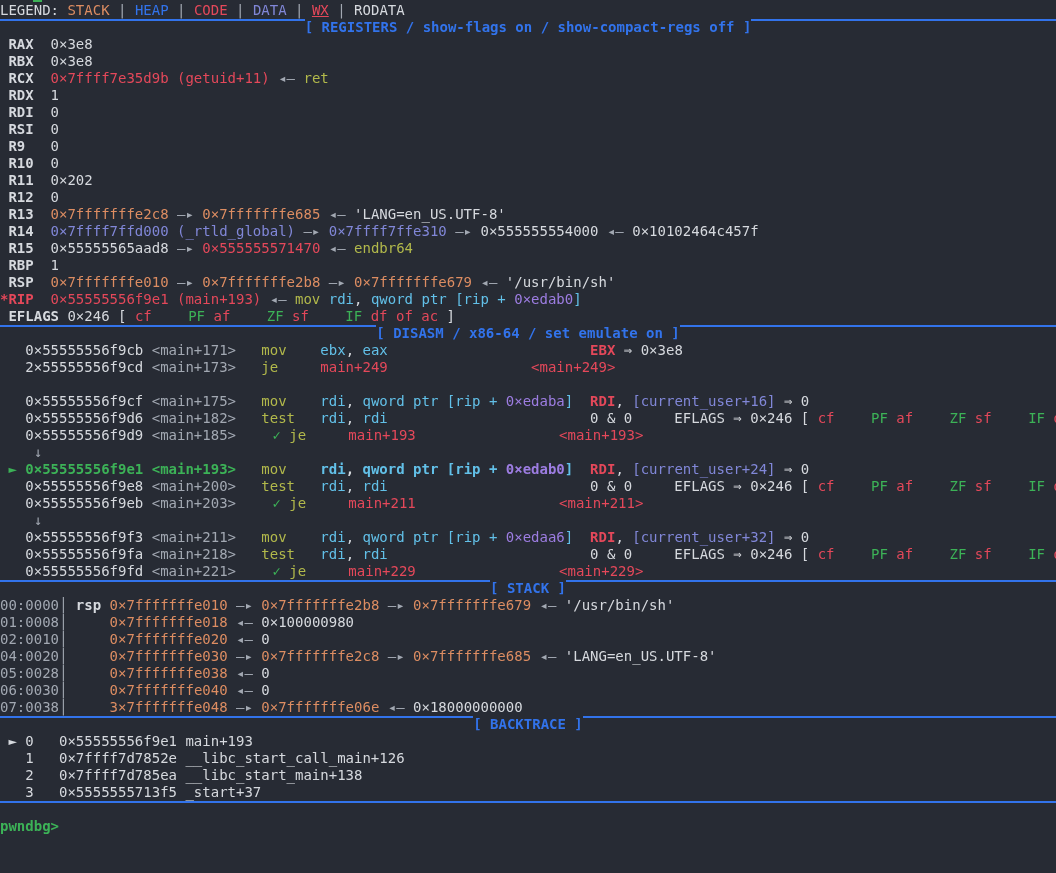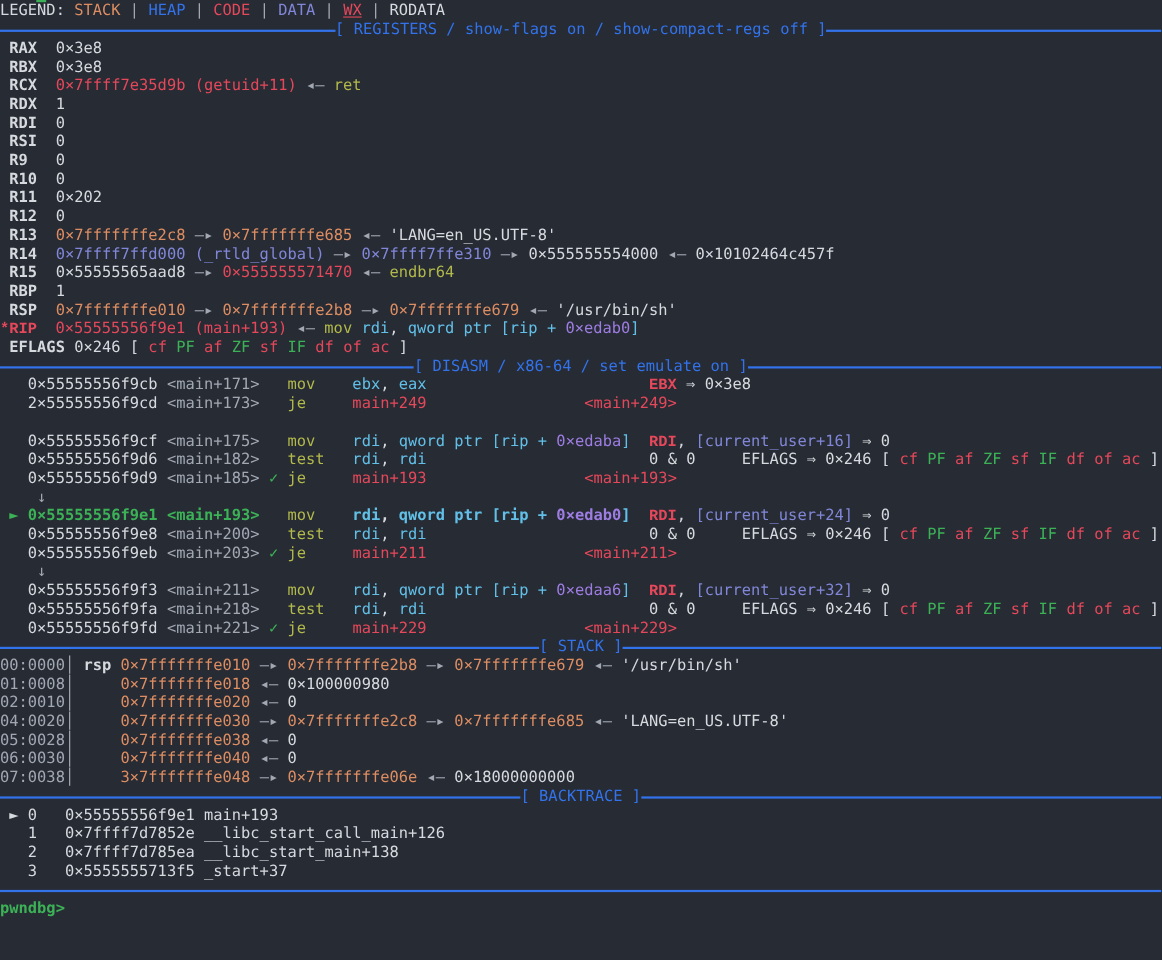--- a/index.html
+++ b/index.html
@@ -7,35 +7,35 @@
     --red:#e4485a; --orange:#dd8d62; --peri:#8187d8; --violet:#9d7de2;
     --cyan:#62c0e8; --olive:#b2b94b; --green:#3cb257;
   }
   html,body{margin:0;padding:0;background:var(--bg);}
   .terminal{
     position:relative; width:1056px; height:873px; overflow:hidden;
     background:var(--bg); padding-top:2px; box-sizing:border-box;
     font-family:"DejaVu Sans Mono", monospace; font-size:14px; line-height:17px;
   }
   .row{height:17px; white-space:pre;}
-  .hdr{display:flex; align-items:center; height:17px;}
+  .hdr{display:flex; height:17px;font-weight:bold;}
   .hdr .hr{flex:1; height:0; border-top:2px solid var(--blue);}
   .hlabel{color:var(--blue); white-space:pre; flex:0 0 auto;}
   .topfrag{position:absolute; left:33px; top:0; width:9px; height:2px; background:var(--green);}
   .s-w{color:var(--fg);} .s-wb{color:var(--fg);font-weight:700;}
   .s-g,.s-dim{color:var(--dim);}
   .s-o{color:var(--orange);}
-  .s-r{color:var(--red);} .s-rb{color:var(--red);font-weight:700;font-family:Liberation Mono, monospace;}
+  .s-r{color:var(--red);} .s-rb{color:var(--red);font-weight:700;}
   .s-rund{color:var(--red);text-decoration:underline;}
   .s-b{color:var(--blue);text-align:center;}
   .s-pv{color:var(--peri);}
   .s-vi{color:var(--violet);} .s-vib{color:var(--violet);font-weight:700;}
   .s-c{color:var(--cyan);} .s-cb{color:var(--cyan);font-weight:700;}
   .s-ol{color:var(--olive);} .s-olb{color:var(--olive);font-weight:400;}
-  .s-gn{color:var(--green);} .s-gnb{color:var(--green);font-weight:700;}
+  .s-gn{color:var(--green);margin-left:28px;} .s-gnb{color:var(--green);font-weight:700;}
 </style>
 </head>
 <body>
 
 <div class="terminal">
   <div class="topfrag"></div>
 
   <div>
       <div class="row"><span class="s-w">LEGEND: </span><span class="s-o">STACK</span><span class="s-g"> | </span><span class="s-b">HEAP</span><span class="s-g"> | </span><span class="s-r">CODE</span><span class="s-g"> | </span><span class="s-pv">DATA</span><span class="s-g"> | </span><span class="s-rund">WX</span><span class="s-g"> | </span><span class="s-w">RODATA</span></div>
     </div>

